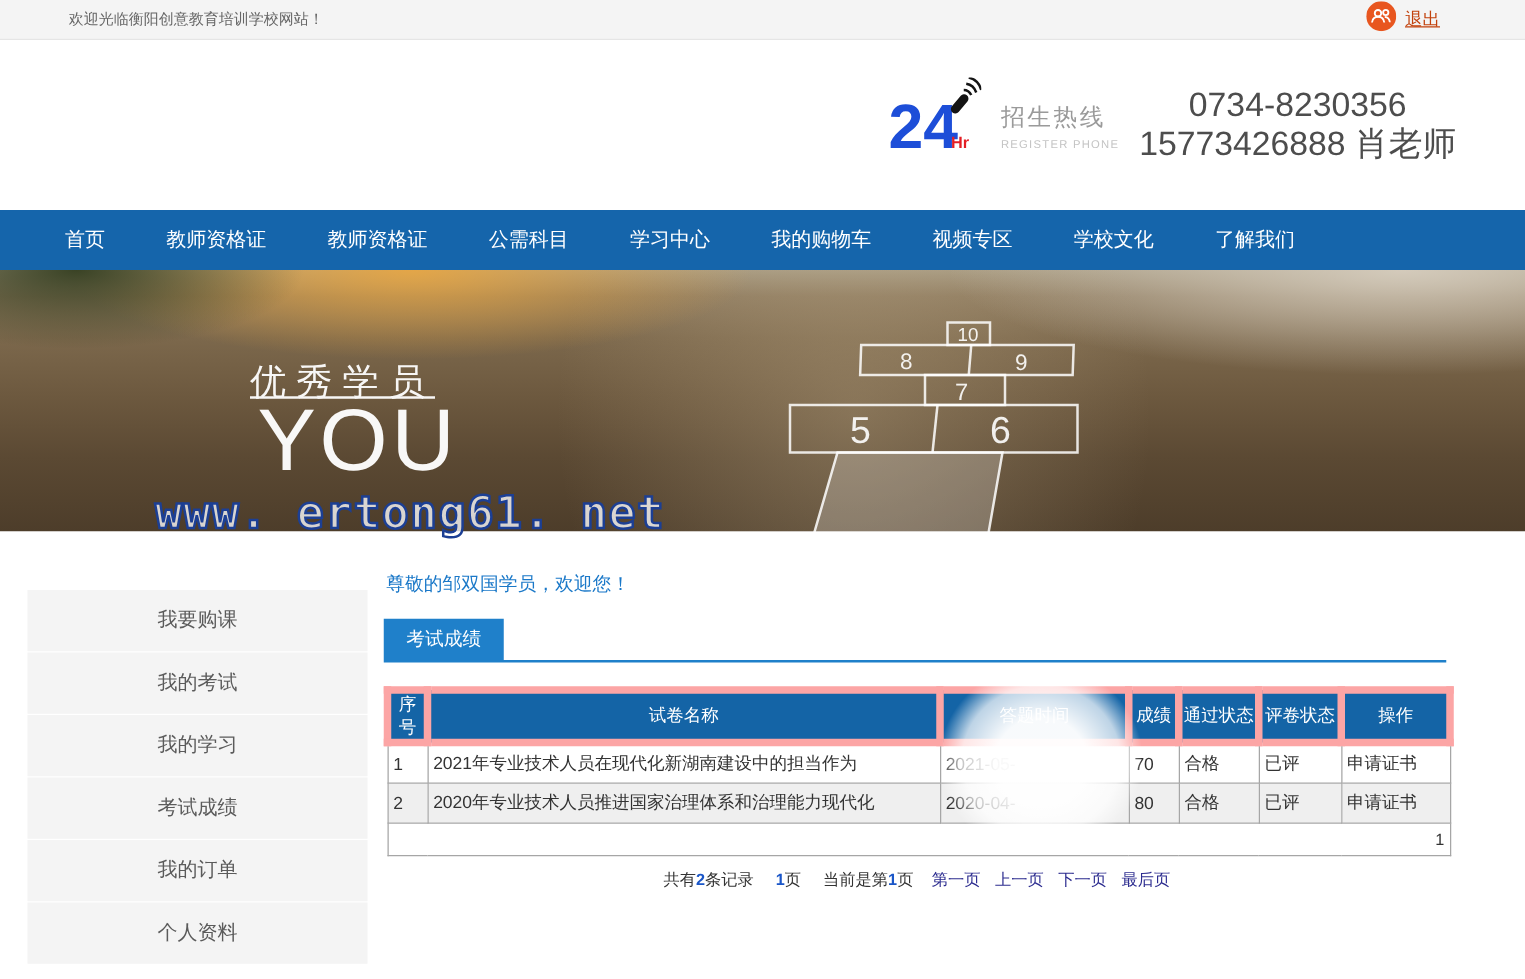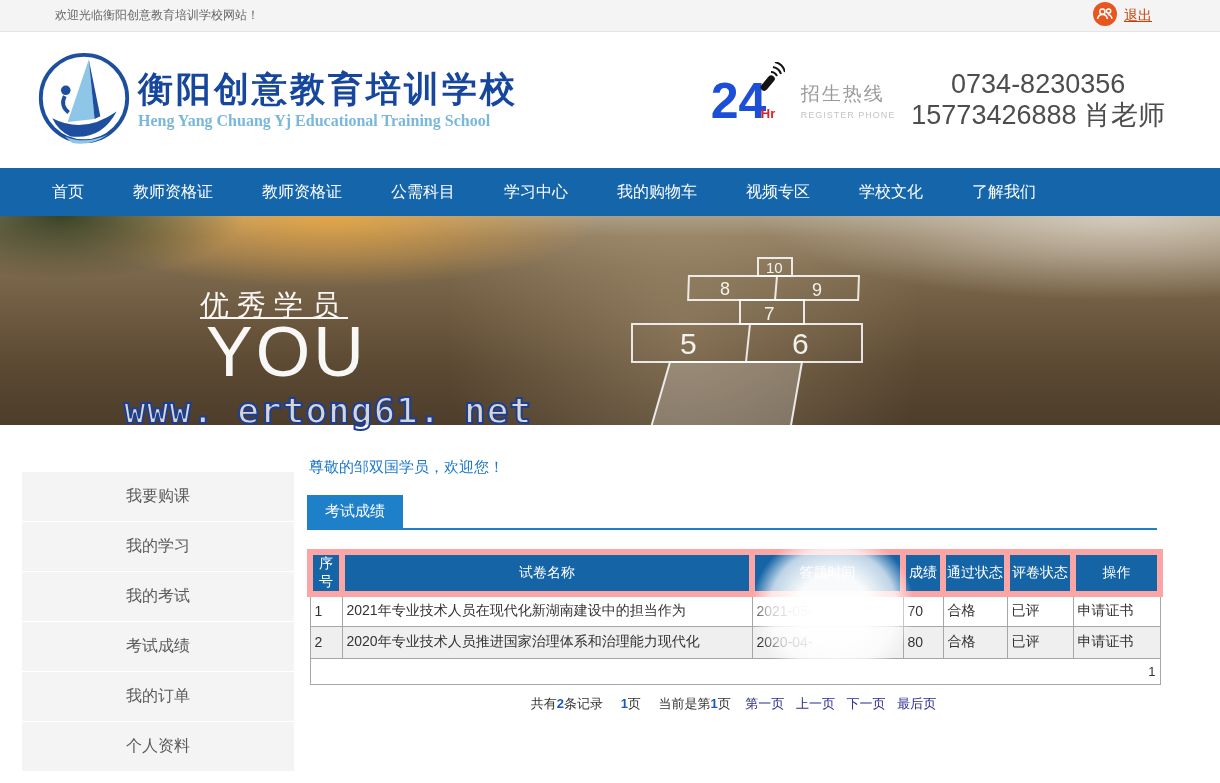--- a/index.html
+++ b/index.html
@@ -95,37 +95,20 @@
           <circle cx="15.6" cy="9" r="2.1"></circle>
           <path d="M14.8 12.5 q3.6 0.3 4.1 4.3"></path>
         </g>
       </svg>
     </span>
     <span class="logout-label">退出</span>
   </div>
 </div>
 
 <div class="header">
-  <div class="logo-wrap">
-    <span>
-      <svg width="96" height="96" viewBox="0 0 100 100">
-        <circle cx="50" cy="50" r="45" fill="none" stroke="#1d4f9e" stroke-width="4"></circle>
-        <path d="M55 10 L61 72 L33 75 Z" fill="#8ec6e8"></path>
-        <path d="M55 10 L61 72 L67 69 Z" fill="#1d4f9e"></path>
-        <circle cx="31" cy="42" r="5" fill="#1d4f9e"></circle>
-        <path d="M30 48 Q25 58 34 65" stroke="#1d4f9e" stroke-width="4" fill="none"></path>
-        <path d="M17 71 Q50 88 84 64 Q68 94 36 90 Q23 84 17 71 Z" fill="#1d4f9e"></path>
-        <path d="M30 90 Q52 99 75 88 Q58 100 38 97 Z" fill="#8ec6e8"></path>
-      </svg>
-    </span>
-    <div>
-      <div class="school-title">衡阳创意教育培训学校</div>
-      <div class="school-sub">Heng Yang Chuang Yj  Educational Training School</div>
-    </div>
-  </div>
   <div class="header-right">
     <div class="badge24">
       <span class="b24">24</span>
       <span class="bhr">Hr</span>
       <svg width="34" height="34" viewBox="0 0 34 34">
         <g transform="rotate(40 17 20)">
             <rect x="14" y="12" width="7" height="18" rx="3.5" fill="#141414"></rect>
           </g>
         <g stroke="#141414" fill="none" stroke-width="2">
           <path d="M20 10 q4 0 6 4"></path>
@@ -185,22 +168,22 @@
   </svg>
   <div class="banner-caption">优秀学员</div>
   <div class="banner-you">YOU</div>
   <div class="watermark">www. ertong61. net</div>
 </div>
 
 <div class="content">
 
   <div class="sidebar">
     <div class="sidebar-item">我要购课</div>
+    <div class="sidebar-item">我的考试</div>
     <div class="sidebar-item">我的学习</div>
-    <div class="sidebar-item">我的考试</div>
     <div class="sidebar-item">考试成绩</div>
     <div class="sidebar-item">我的订单</div>
     <div class="sidebar-item">个人资料</div>
   </div>
 
   <div class="main">
     <div class="greeting">尊敬的邹双国学员，欢迎您！</div>
 
     <div class="tab-strip">
       <div class="tab">考试成绩</div>

